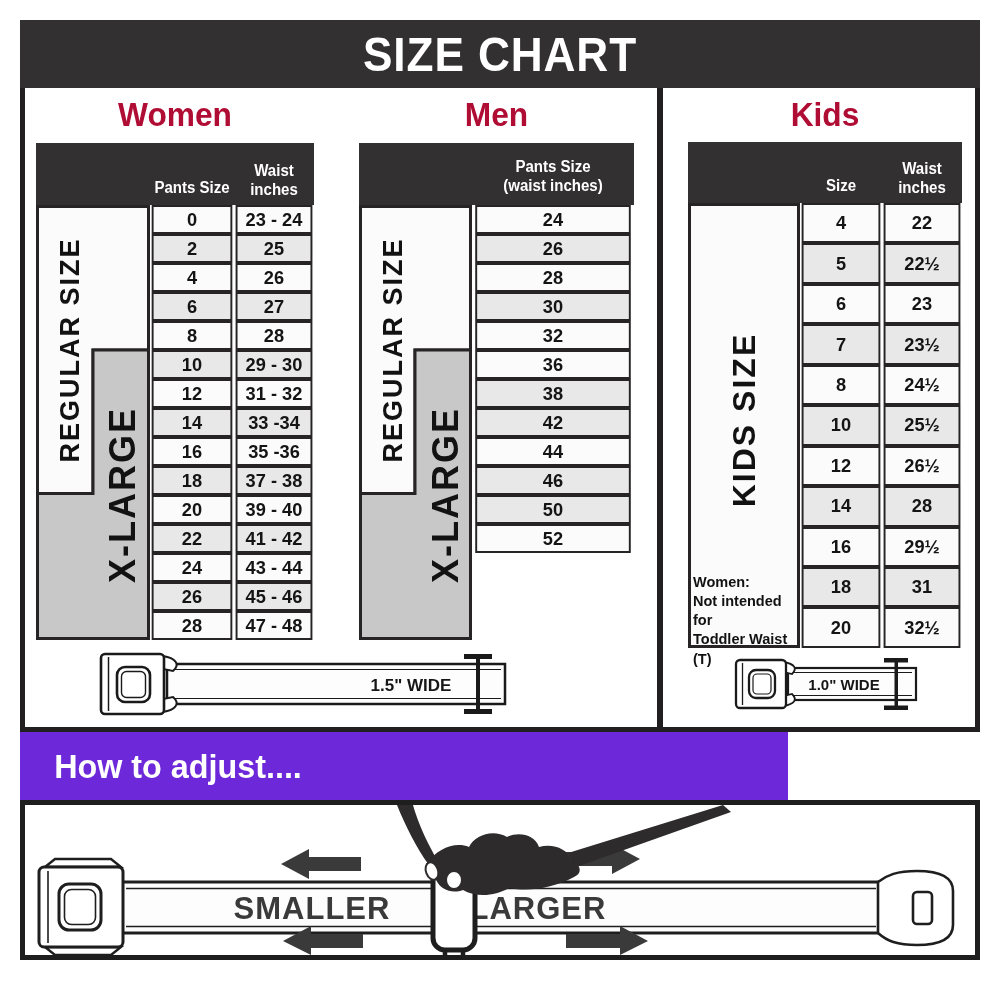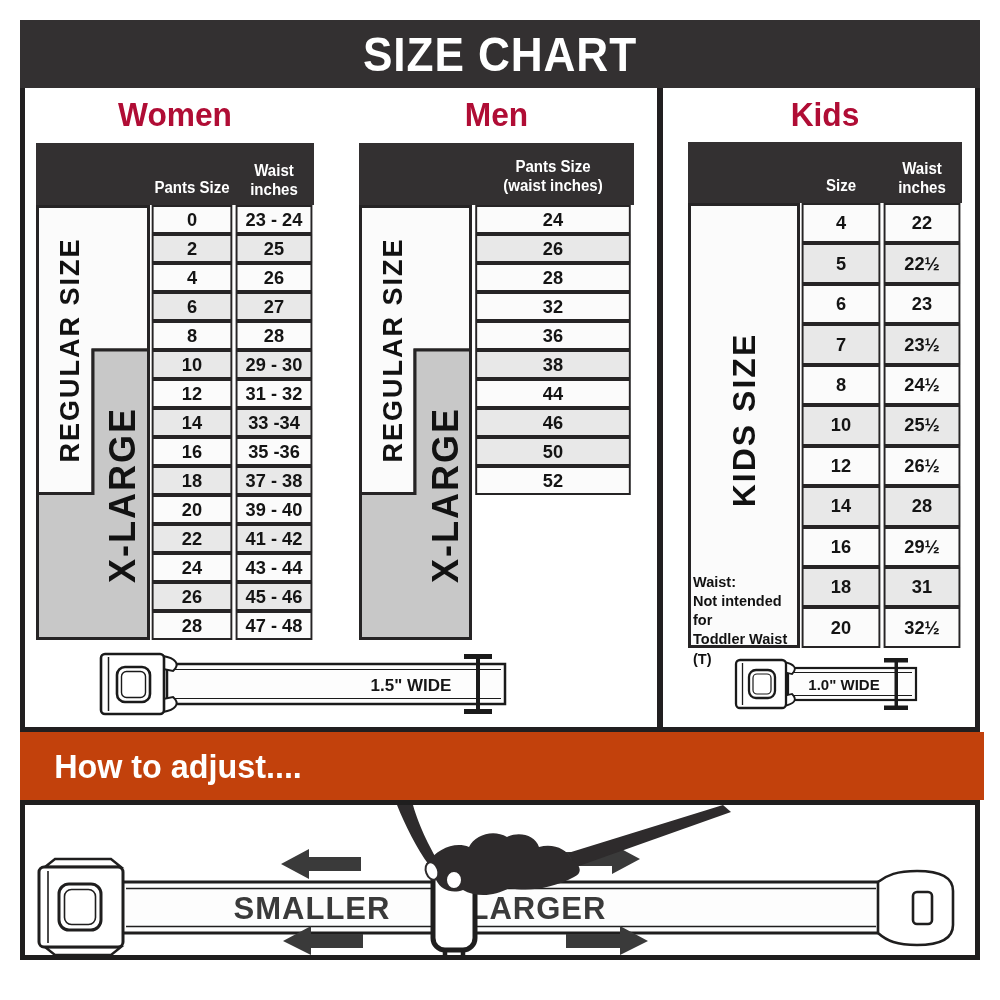--- a/index.html
+++ b/index.html
@@ -36,21 +36,21 @@
   
   .vlabel{position:absolute;transform:translate(-50%,-50%) rotate(-90deg);white-space:nowrap;
           font-weight:bold;color:#121212;letter-spacing:2px;}
   .vlabel.reg{font-size:27px;}
   .vlabel.xl{font-size:36px;}
   .vlabel.kid{font-size:32px;}
   .kids-side{background:#fbfbfb;border:3px solid #262425;}
   .kids-note{font-weight:bold;font-size:14.5px;line-height:1.32;color:#111;}
   .kids-note .body{white-space:pre-line;}
   
-  .adjust-band{left:20px;top:732px;width:964px;height:68px;background:#c2410c;
+  .adjust-band{left:20px;top:732px;width:768px;height:68px;background:#6d28d9;
                display:flex;align-items:center;}
   .adjust-band .t{color:#fff;font-weight:bold;font-size:34px;padding-left:36px;transform:scaleX(.95);transform-origin:left center;}
   .adjust-frame{left:20px;top:800px;width:960px;height:160px;background:#fff;border:5px solid #1f1e1e;}
   svg{display:block;}
   .belt-label{font-weight:bold;font-size:17px;fill:#161616;}
   .big-label{font-weight:bold;font-size:31px;fill:#3a3a3a;letter-spacing:1px;}
 </style>
 </head>
 <body>
 
@@ -154,28 +154,34 @@
   <div class="abs rows men-rows" style="left:472px;top:205px;">
       <div class="trow">
         <div class="tcell">24</div>
       </div>
       <div class="trow alt">
         <div class="tcell">26</div>
       </div>
       <div class="trow">
         <div class="tcell">28</div>
       </div>
+      <div class="trow alt">
+        <div class="tcell">30</div>
+      </div>
       <div class="trow">
         <div class="tcell">32</div>
       </div>
       <div class="trow">
         <div class="tcell">36</div>
       </div>
       <div class="trow alt">
         <div class="tcell">38</div>
+      </div>
+      <div class="trow alt">
+        <div class="tcell">42</div>
       </div>
       <div class="trow">
         <div class="tcell">44</div>
       </div>
       <div class="trow alt">
         <div class="tcell">46</div>
       </div>
       <div class="trow alt">
         <div class="tcell">50</div>
       </div>
@@ -185,21 +191,21 @@
     </div>
 
   <div class="abs thead" style="left:688px;top:142px;width:274px;height:61px;">
     <div class="hlab" style="left:112px;width:82px;bottom:7px;">Size</div>
     <div class="hlab" style="left:194px;width:80px;bottom:5px;">Waist
 inches</div>
   </div>
   <div class="abs kids-side" style="left:688px;top:203px;width:112px;height:445px;"></div>
   <div class="vlabel kid" style="left:744px;top:420px;">KIDS SIZE</div>
   <div class="abs kids-note" style="left:693px;top:573px;width:106px;">
-    <div>Waist:</div>
+    <div>Women:</div>
     <div class="body">Not intended for
 Toddler Waist (T)</div>
   </div>
   <div class="abs rows kids-rows" style="left:800px;top:203px;">
       <div class="trow">
         <div class="tcell">4</div>
         <div class="tcell">22</div>
       </div>
       <div class="trow alt">
         <div class="tcell">5</div>

